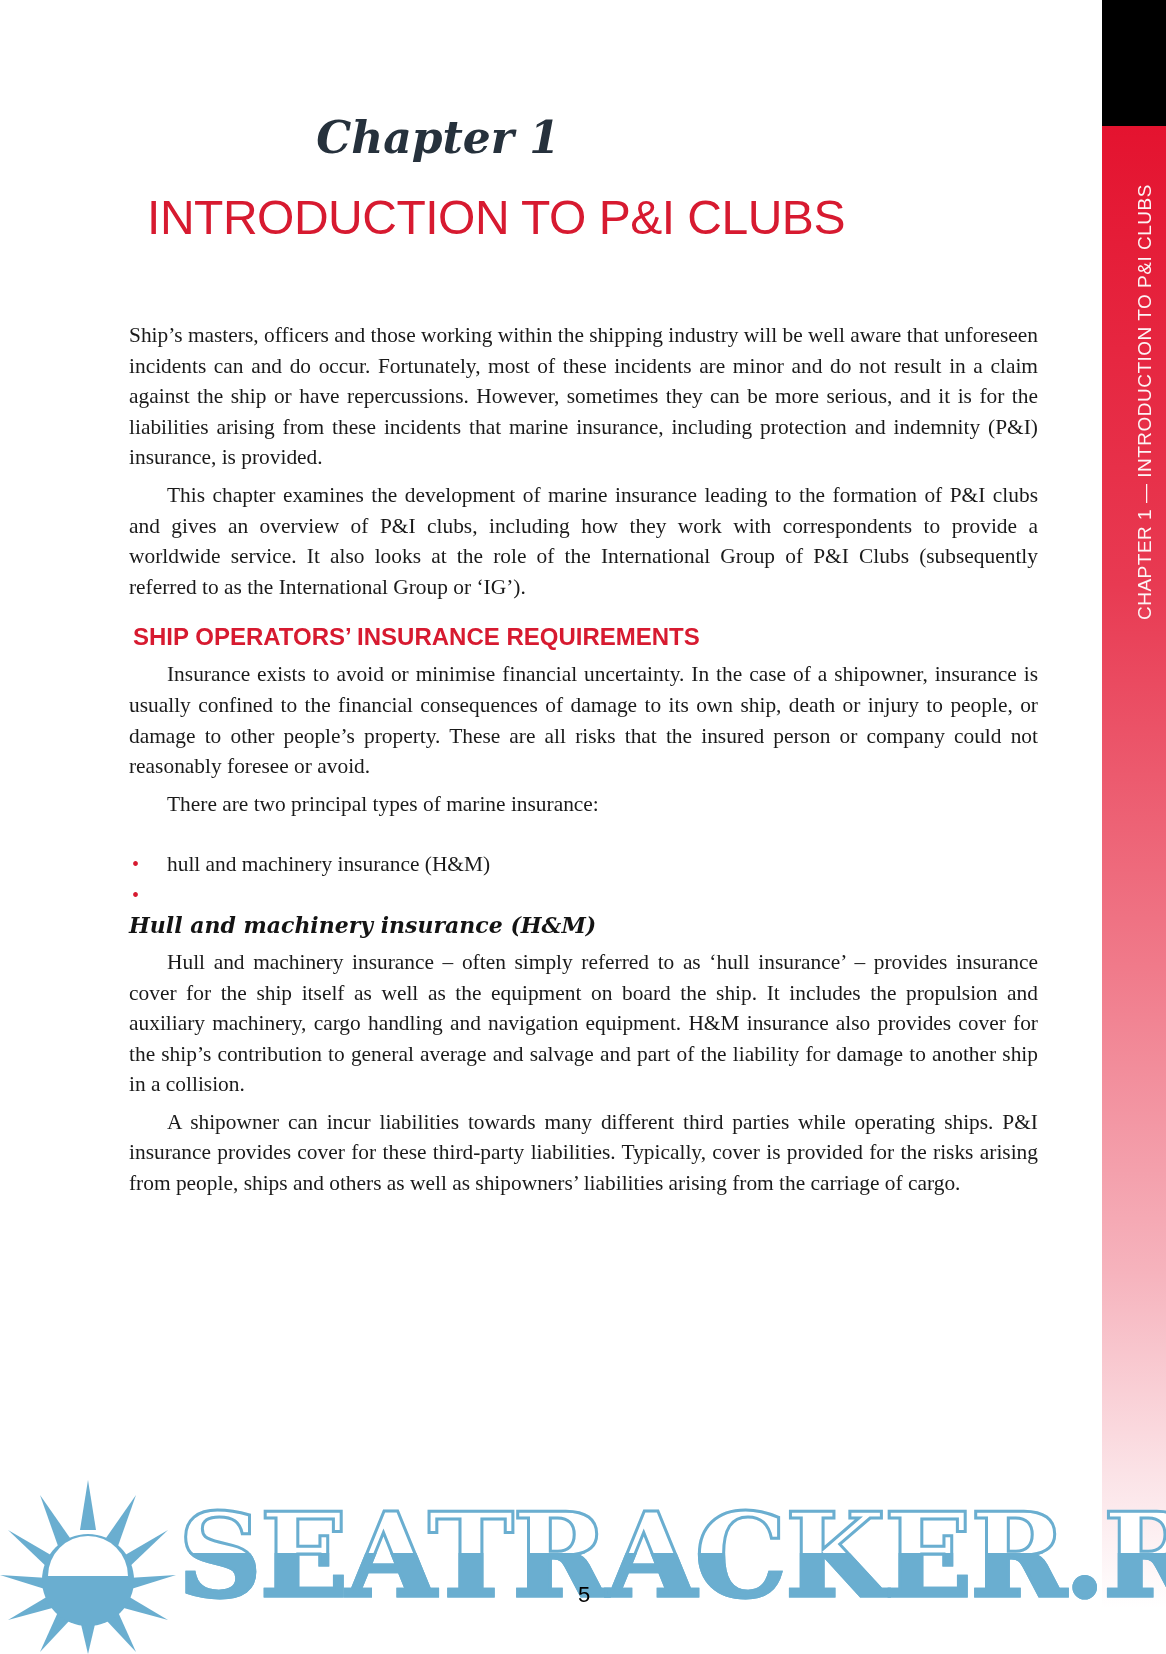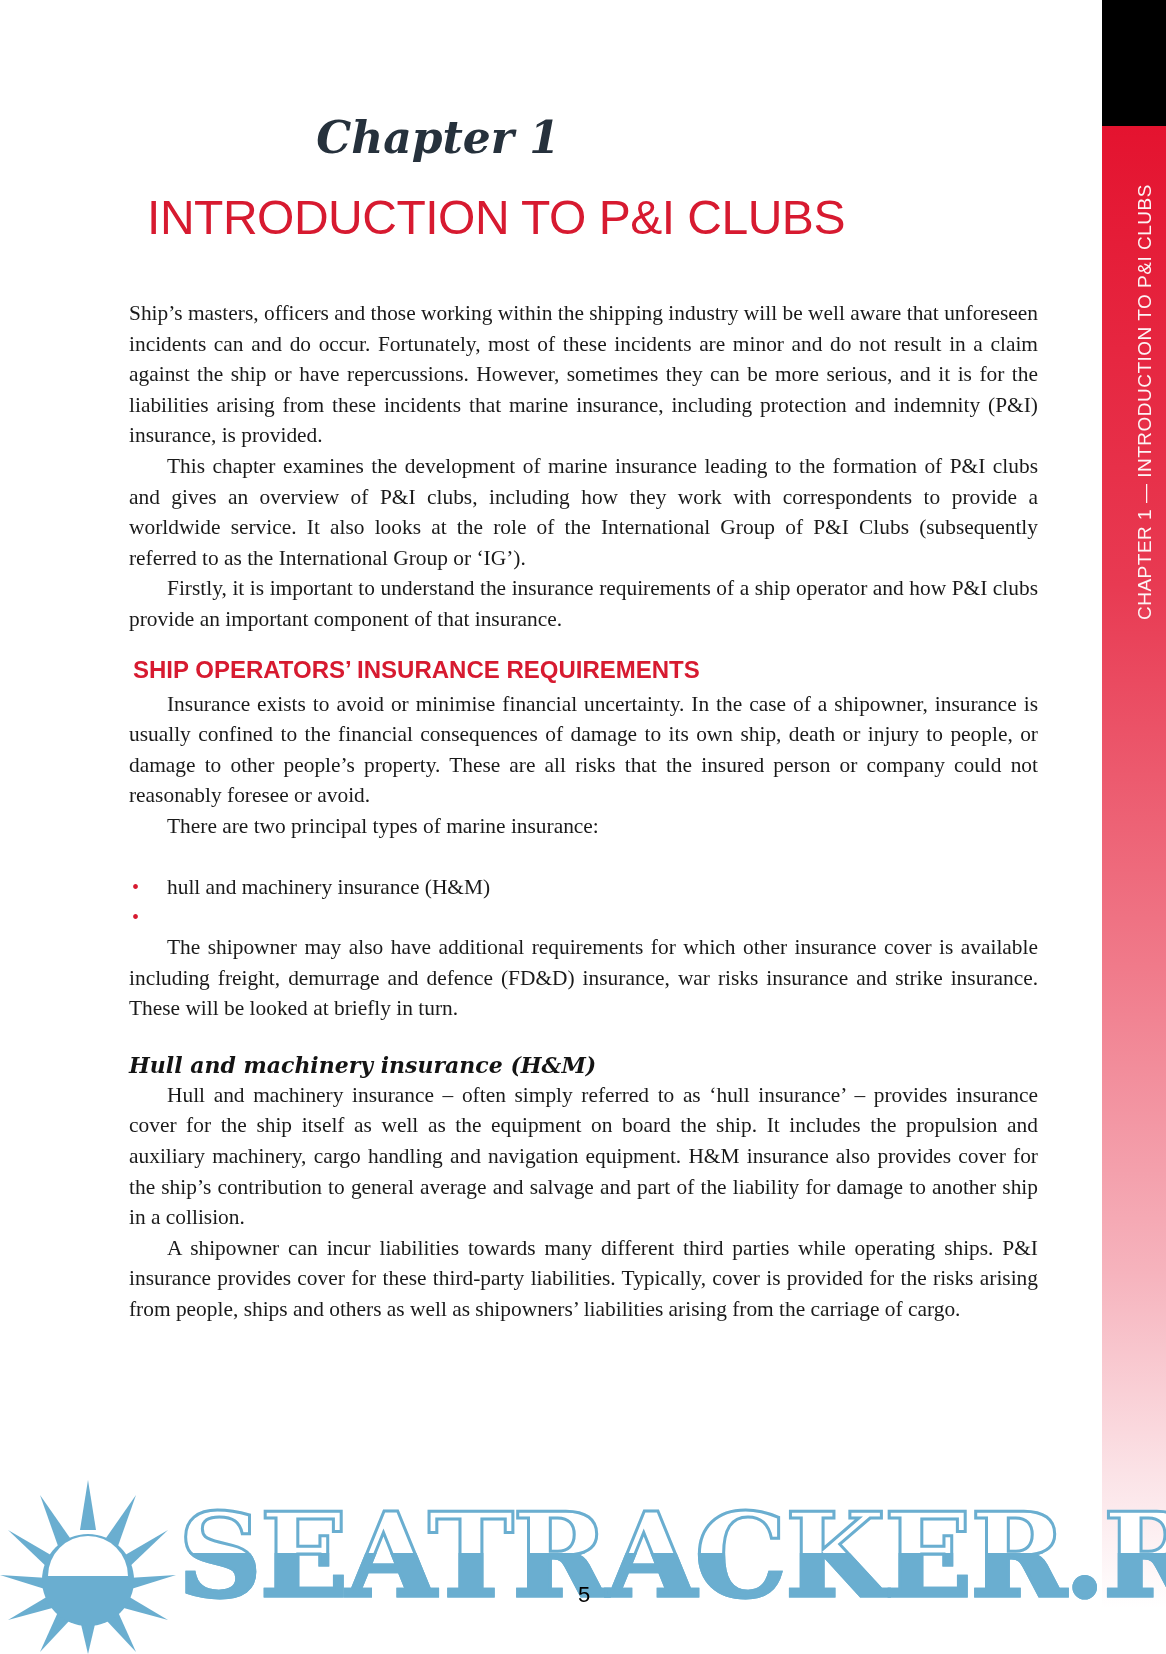--- a/index.html
+++ b/index.html
@@ -28,25 +28,25 @@
     position: absolute; left: 0; width: 876px; top: 112px; text-align: center;
     font-family: "DejaVu Serif", serif; font-style: italic; font-weight: bold;
     font-size: 44px; color: #26313c;
   }
   .chapter-title {
     position: absolute; left: 0; width: 992px; top: 190px; text-align: center;
     font-family: "Liberation Sans", "DejaVu Sans", sans-serif;
     font-size: 48px; color: #d71a30; font-weight: normal; letter-spacing: -0.5px;
   }
   .content {
-    position: absolute; left: 129px; top: 298px; width: 909px;
+    position: absolute; left: 129px; top: 320px; width: 909px;
     font-size: 21.4px; line-height: 30.6px;
   }
   .content p { margin: 0; text-align: justify; }
-  .content p.indent { text-indent: 38px; }
+  .content p.indent { text-indent: 38px; margin-top: 7px; }
   h2.sec {
     margin: 20px 0 4px 4px; font-family: "Liberation Sans", "DejaVu Sans", sans-serif;
     font-weight: bold; font-size: 24px; color: #d71a30; letter-spacing: 0px; line-height: 30px;
   }
   h3.sub {
     margin: 26px 0 0 0; font-family: "DejaVu Serif", serif; font-style: italic;
     font-weight: bold; font-size: 22px; color: #141414; line-height: 30px;
   }
   ul.bullets { list-style: none; margin: 30px 0 30px 0; padding: 0; }
   ul.bullets li { position: relative; padding-left: 38px; }
@@ -76,37 +76,35 @@
 <div class="side-tab-black"></div>
 <div class="side-tab-red"></div>
 <div class="side-tab-text">CHAPTER 1  —  INTRODUCTION TO P&amp;I CLUBS</div>
 
 <div class="chapter-label">Chapter 1</div>
 <div class="chapter-title">INTRODUCTION TO P&amp;I CLUBS</div>
 
 <div class="content">
   <p>Ship’s masters, officers and those working within the shipping industry will be well aware that unforeseen incidents can and do occur. Fortunately, most of these incidents are minor and do not result in a claim against the ship or have repercussions. However, sometimes they can be more serious, and it is for the liabilities arising from these incidents that marine insurance, including protection and indemnity (P&amp;I) insurance, is provided.</p>
   <p class="indent">This chapter examines the development of marine insurance leading to the formation of P&amp;I clubs and gives an overview of P&amp;I clubs, including how they work with correspondents to provide a worldwide service. It also looks at the role of the International Group of P&amp;I Clubs (subsequently referred to as the International Group or ‘IG’).</p>
-  <p class="indent">Firstly, it is important to understand the insurance requirements of a ship operator and how P&amp;I clubs provide an important component of that insurance.</p>
 
   <h2 class="sec">SHIP OPERATORS’ INSURANCE REQUIREMENTS</h2>
   <p class="indent">Insurance exists to avoid or minimise financial uncertainty. In the case of a shipowner, insurance is usually confined to the financial consequences of damage to its own ship, death or injury to people, or damage to other people’s property. These are all risks that the insured person or company could not reasonably foresee or avoid.</p>
   <p class="indent">There are two principal types of marine insurance:</p>
 
   <ul class="bullets">
     <li>
       <span class="dot">•</span>
       <span>hull and machinery insurance (H&amp;M)</span>
     </li>
     <li>
       <span class="dot">•</span>
     </li>
   </ul>
 
-  <p class="indent">The shipowner may also have additional requirements for which other insurance cover is available including freight, demurrage and defence (FD&amp;D) insurance, war risks insurance and strike insurance. These will be looked at briefly in turn.</p>
 
   <h3 class="sub">Hull and machinery insurance (H&amp;M)</h3>
   <p class="indent">Hull and machinery insurance – often simply referred to as ‘hull insurance’ – provides insurance cover for the ship itself as well as the equipment on board the ship. It includes the propulsion and auxiliary machinery, cargo handling and navigation equipment. H&amp;M insurance also provides cover for the ship’s contribution to general average and salvage and part of the liability for damage to another ship in a collision.</p>
 
   <p class="indent">A shipowner can incur liabilities towards many different third parties while operating ships. P&amp;I insurance provides cover for these third-party liabilities. Typically, cover is provided for the risks arising from people, ships and others as well as shipowners’ liabilities arising from the carriage of cargo.</p>
 </div>
 
 <svg class="watermark" viewBox="0 0 1166 174" width="1166" height="174">
   <g fill="#6aaed0">
     <polygon points="88,0 96,50 80,50"></polygon>

